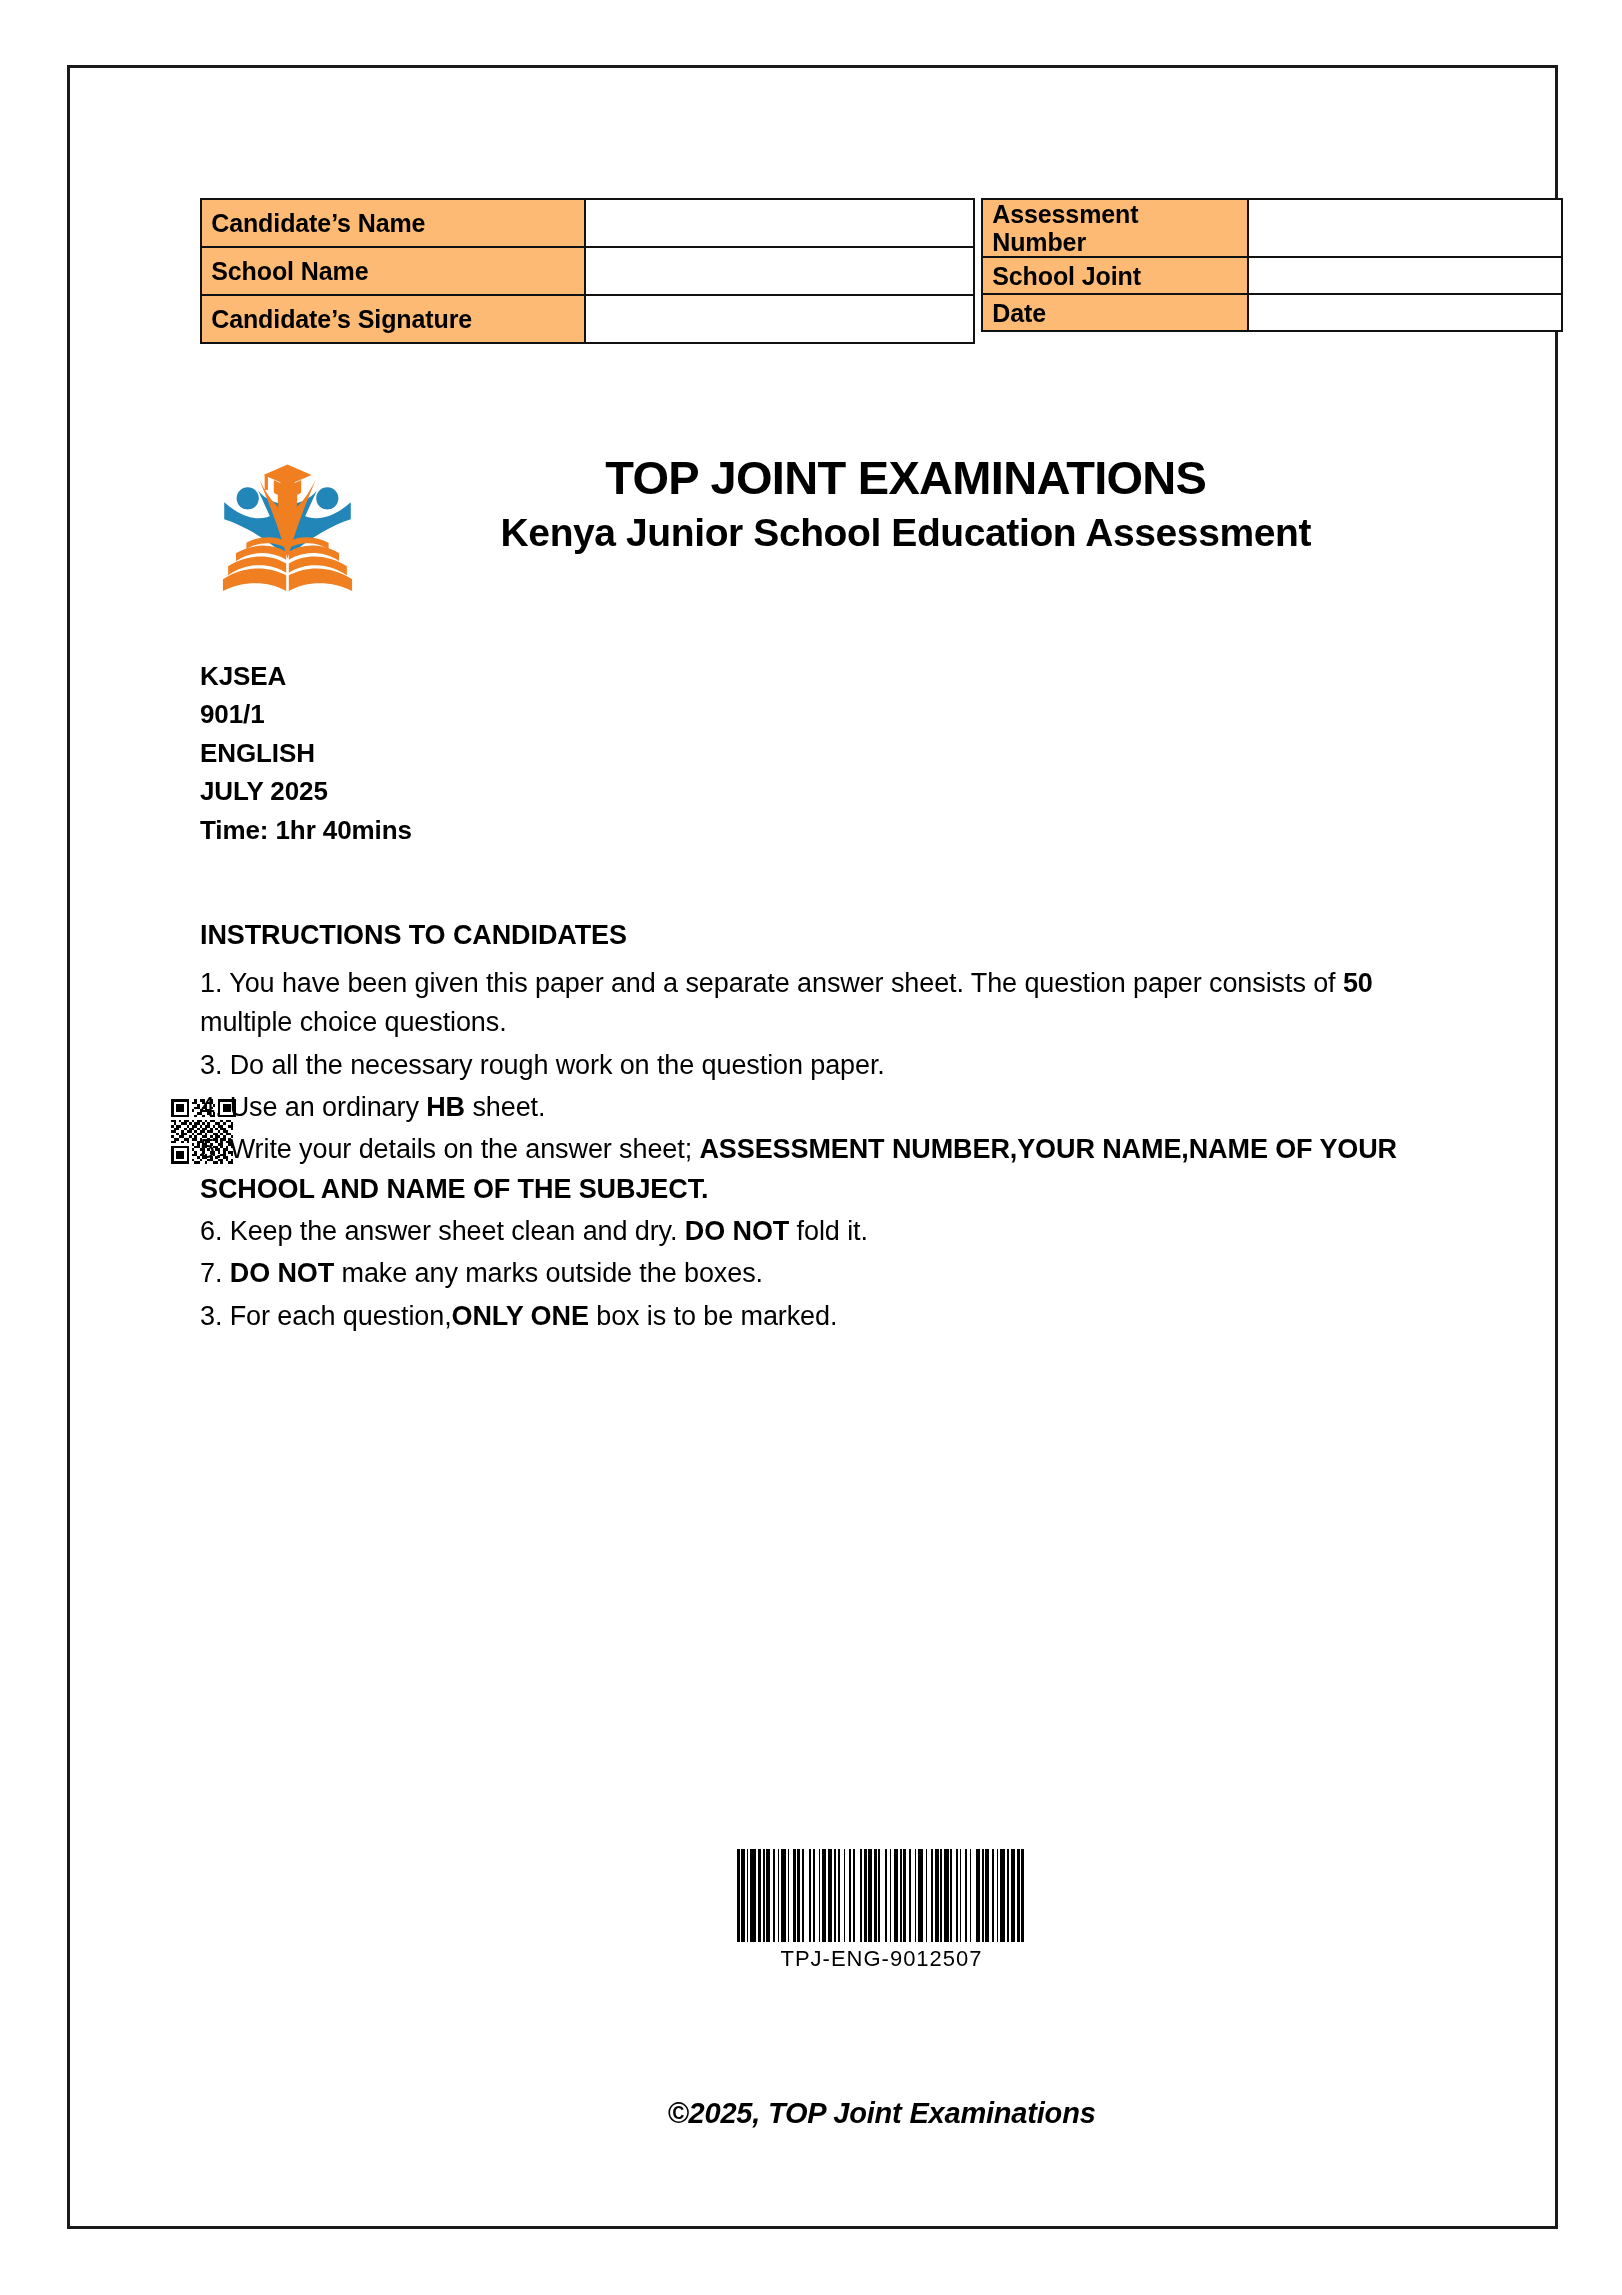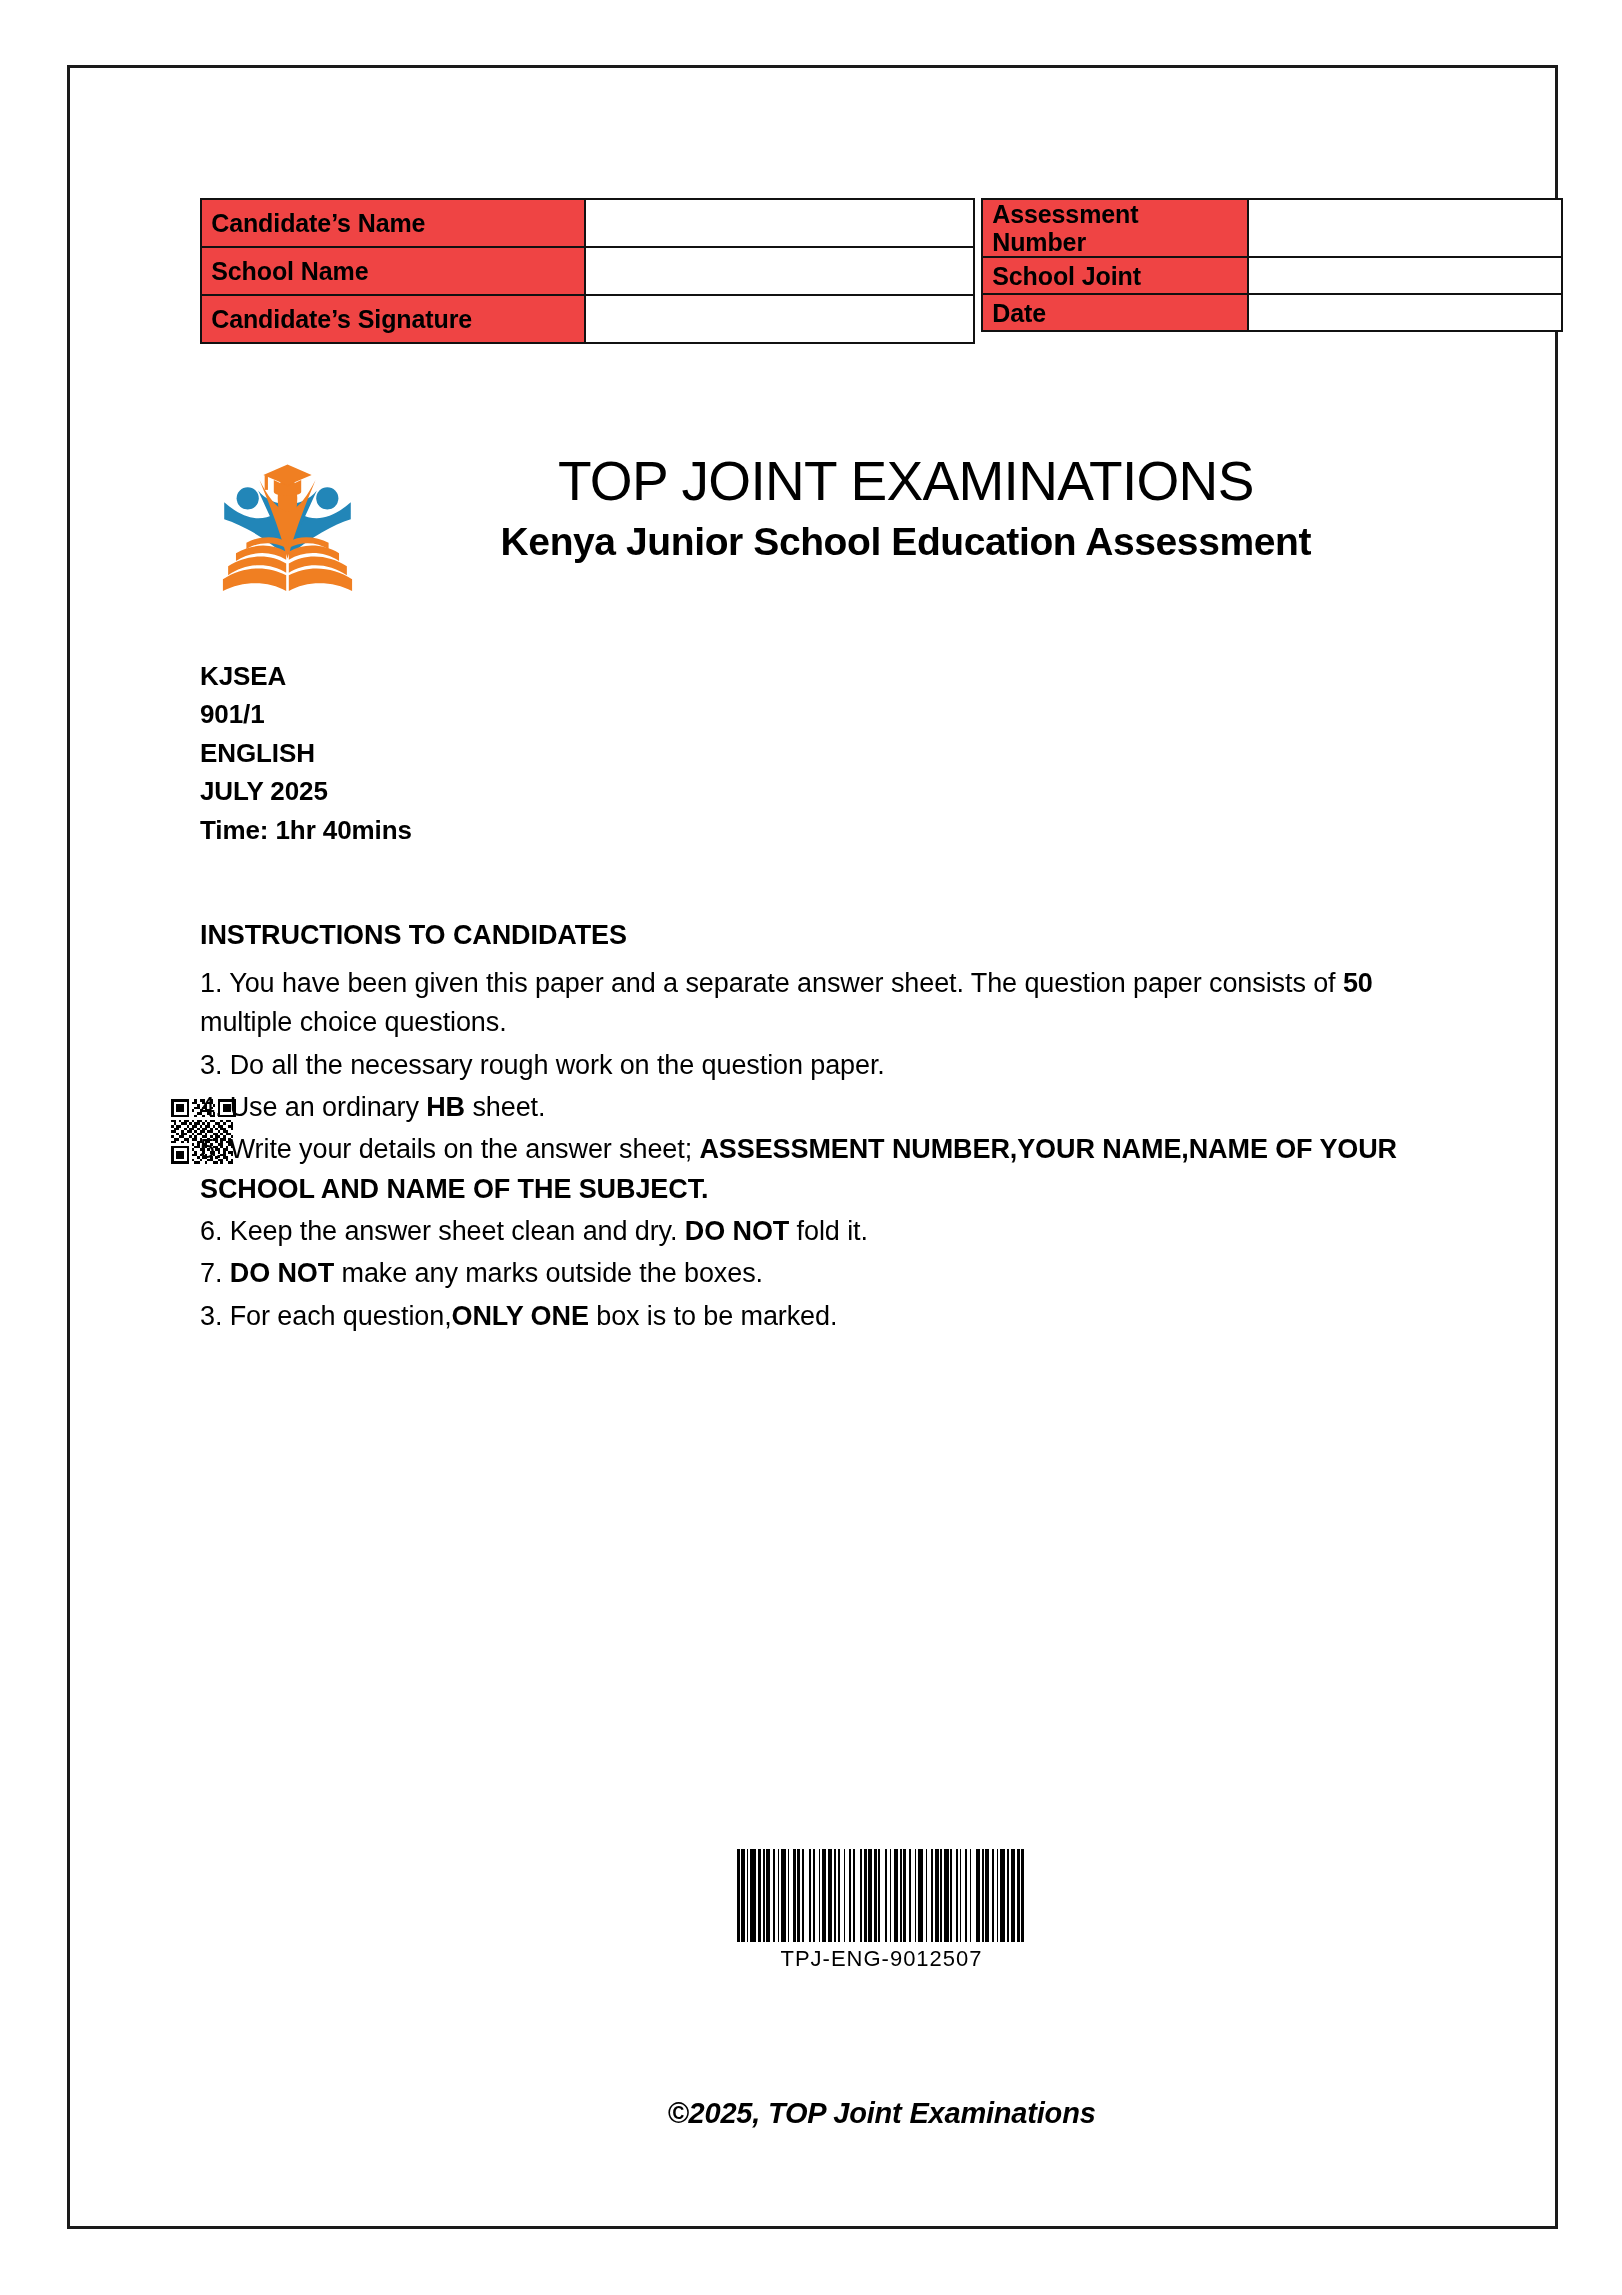--- a/index.html
+++ b/index.html
@@ -38,21 +38,21 @@
     border: 2px solid #111111;
     padding: 0 9.2px;
     vertical-align: middle;
     font-size: 25px;
     font-weight: bold;
     font-stretch: condensed;
     letter-spacing: -0.1px;
     line-height: 1.12;
   }
   .hdr-table td.lbl {
-    background: #ef4444;
+    background: #fdba74;
     color: #000000;
   }
   .hdr-table td.val {
     background: #ffffff;
   }
 
   #table-left  { left: 130px; top: 130px; width: 732px; }
   #table-left td.lbl { width: 364px; }
   #table-left td.val { width: 368px; }
   #table-left tr { height: 48px; }
@@ -79,22 +79,22 @@
     height: 143px;
   }
   #brand-text {
     position: absolute;
     left: 281px;
     top: 6.5px;
     width: 1073px;
     text-align: center;
   }
   #brand-title {
-    font-size: 55px;
-    font-weight: normal;
+    font-size: 47px;
+    font-weight: bold;
     font-stretch: condensed;
     letter-spacing: -0.7px;
     line-height: 1.05;
     white-space: nowrap;
   }
   #brand-subtitle {
     font-size: 39px;
     font-weight: bold;
     font-stretch: condensed;
     letter-spacing: -0.4px;

